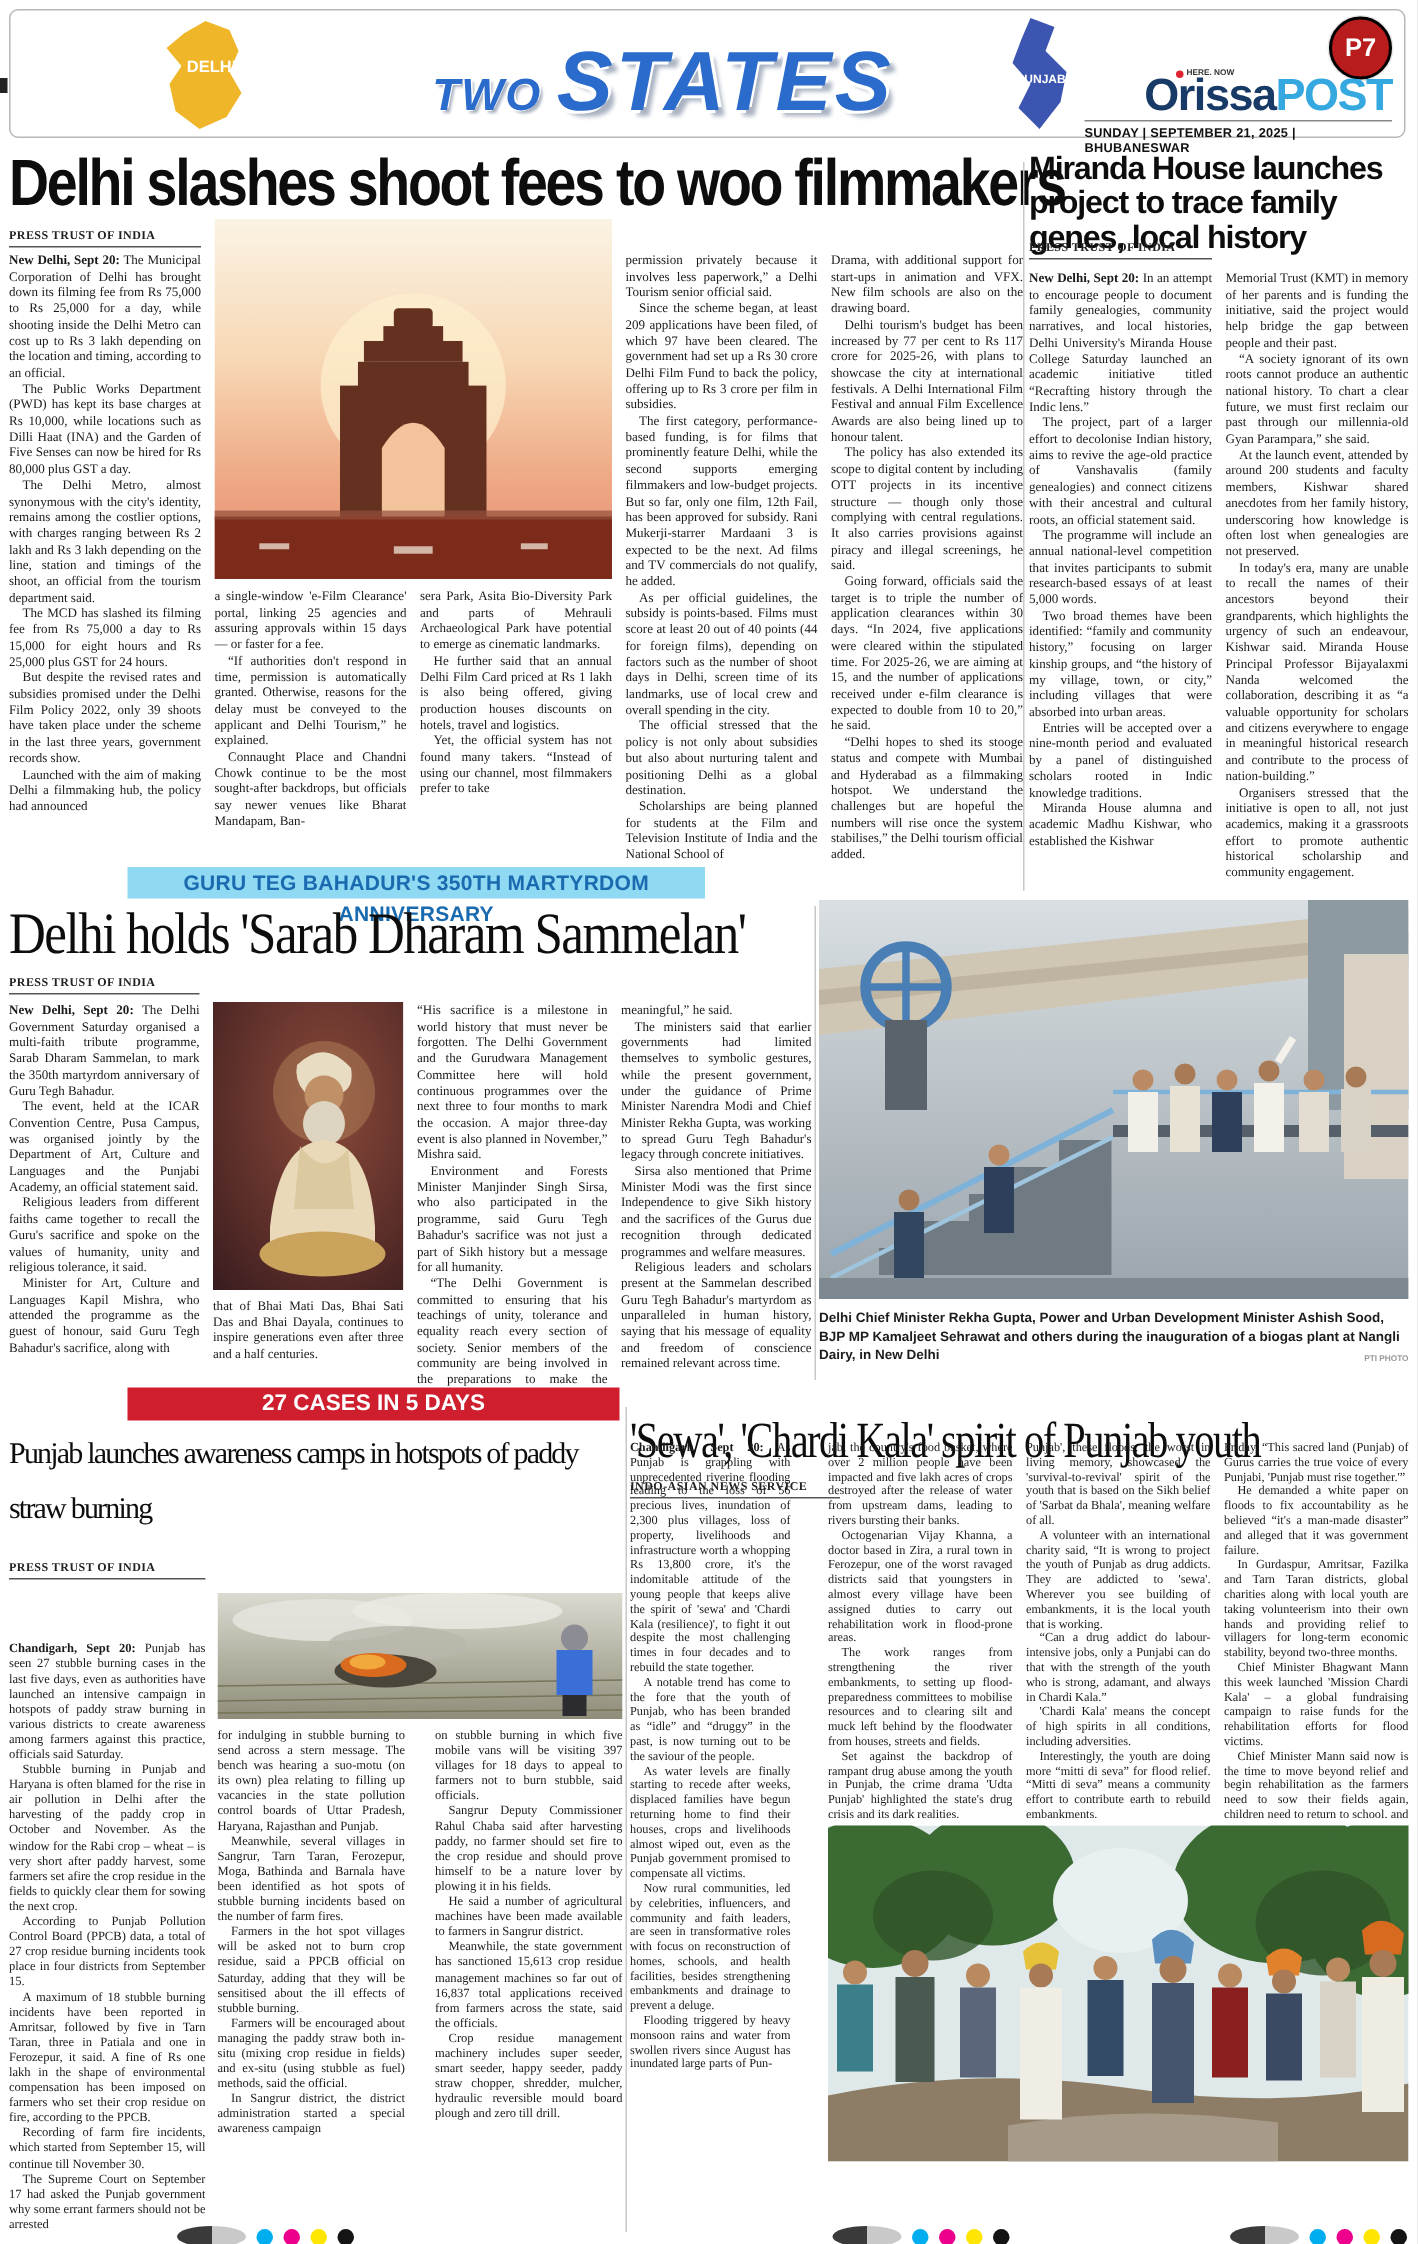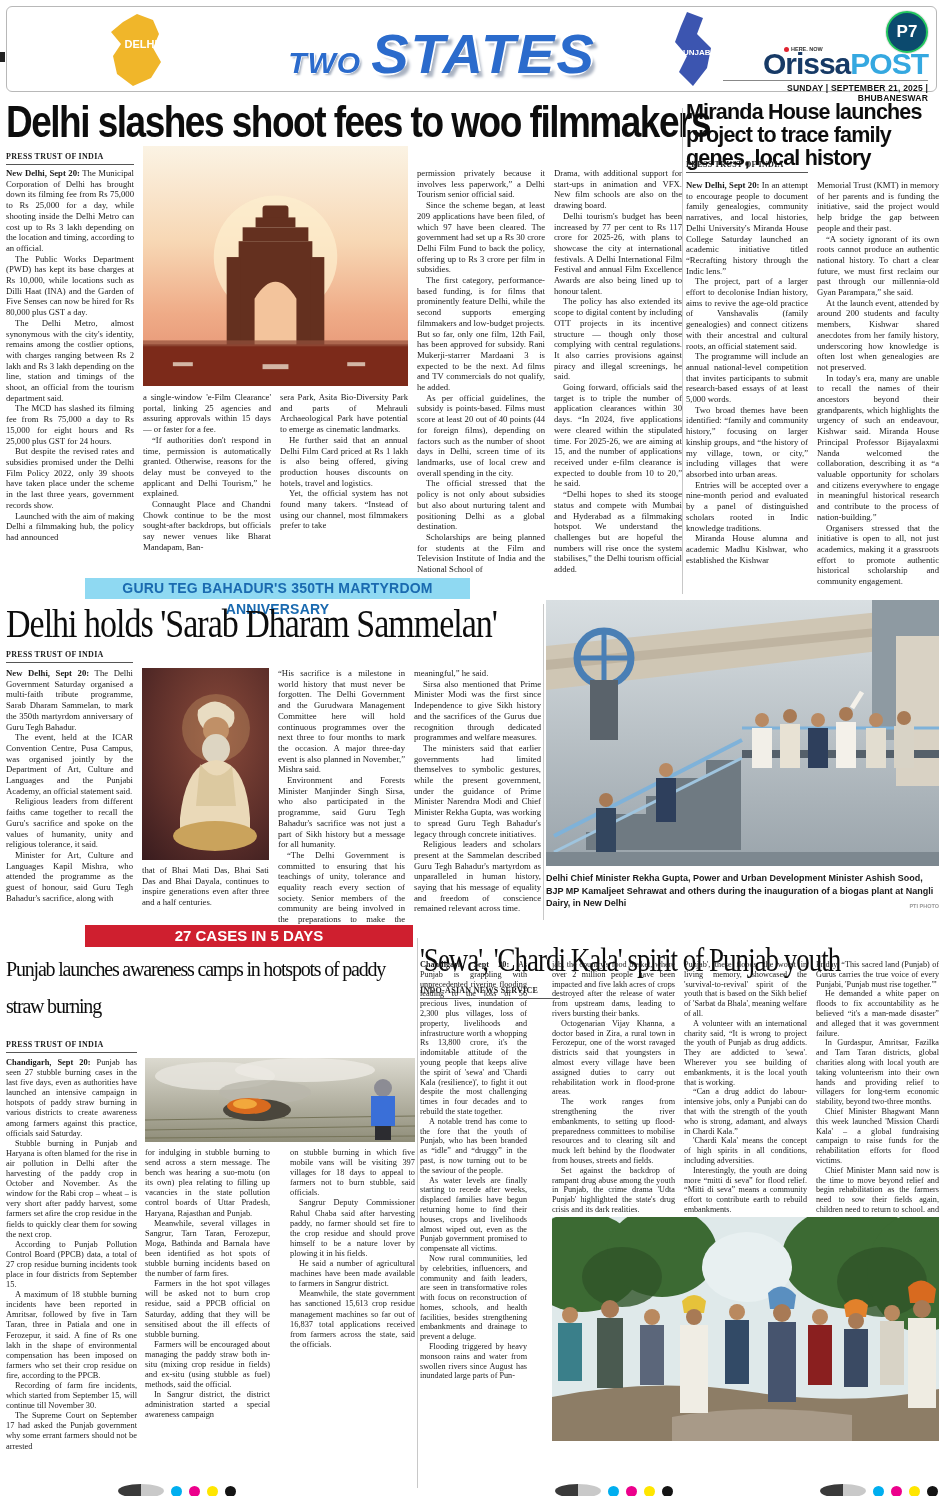--- a/index.html
+++ b/index.html
@@ -10,30 +10,30 @@
             border-radius:6px;background:#fff;}
   .map-delhi{position:absolute;left:96px;top:5px;}
   .map-punjab{position:absolute;left:660px;top:3px;}
   .two-states{position:absolute;left:225px;top:14px;width:420px;text-align:center;white-space:nowrap;
               font-family:"Liberation Sans",sans-serif;font-style:italic;font-weight:800;color:#2b6bcc;}
   .tw-small{font-size:30px;letter-spacing:1px;margin-right:10px;
             text-shadow:-1px -1px 0 #fff,1px -1px 0 #fff,-1px 1px 0 #fff,2px 2px 2px #aab3c2;}
   .tw-big{font-size:56px;letter-spacing:2px;
           text-shadow:-2px -2px 0 #fff,2px -2px 0 #fff,-2px 2px 0 #fff,4px 4px 3px #aab3c2;}
   .brand{position:absolute;right:8px;top:2px;width:210px;height:80px;}
-  .p7{position:absolute;top:2px;right:0;width:38px;height:38px;border-radius:50%;background:#0c4a6e;
+  .p7{position:absolute;top:2px;right:0;width:38px;height:38px;border-radius:50%;background:#b91c1c;
       color:#fff;font:800 17px "Liberation Sans",sans-serif;display:flex;align-items:center;justify-content:center;
-      border:2px solid #22c55e;box-shadow:0 0 0 1px #e6e6e6;}
+      border:2px solid #000000;box-shadow:0 0 0 1px #e6e6e6;}
   .brand-tagline{position:absolute;top:37px;left:66px;display:flex;align-items:center;gap:2px;
                  font:700 5.5px "Liberation Sans",sans-serif;color:#333;}
   .reddot{width:5px;height:5px;border-radius:50%;background:#e02330;display:inline-block;}
   .brand-line{position:absolute;top:40px;right:0;font-family:"Liberation Sans",sans-serif;font-weight:800;
               font-size:30px;line-height:30px;letter-spacing:-1px;white-space:nowrap;}
   .brand1{color:#173a66;} .brand2{color:#35a8e0;}
-  .date-line{position:absolute;top:71px;right:0;width:205px;text-align:right;border-top:1px solid #888;
+  .date-line{position:absolute;top:71px;right:0;width:205px;text-align:left;border-top:1px solid #888;
              padding-top:2px;font:700 8.5px "Liberation Sans",sans-serif;letter-spacing:.2px;color:#111;}
   .tick{position:absolute;left:0;top:52px;width:5px;height:10px;background:#222;}
   
   .h-film{position:absolute;top:98px;left:6px;width:676px;font-family:"Liberation Sans",sans-serif;
           font-weight:800;font-size:37px;letter-spacing:-1.5px;white-space:nowrap;color:#0d0d0d;
           transform:scaleY(1.18);transform-origin:left top;}
   .h-miranda{position:absolute;top:101px;left:686px;width:256px;font-family:"Liberation Sans",sans-serif;
              font-weight:700;font-size:21.5px;line-height:23px;letter-spacing:-.8px;color:#0d0d0d;}
   .h-sammelan{position:absolute;top:602px;left:6px;width:540px;font-size:34px;letter-spacing:-1px;
               white-space:nowrap;color:#0d0d0d;transform:scaleY(1.15);transform-origin:left top;}
@@ -44,21 +44,21 @@
   .byline{position:absolute;font-weight:700;font-size:8px;letter-spacing:.3px;color:#222;
           border-bottom:1px solid #555;padding-bottom:3px;}
   
   .cols{position:absolute;display:flex;}
   .col{overflow:hidden;}
   .para{margin:0;text-indent:9px;text-align:justify;}
   .para.lead{text-indent:0;}
   .cont p:first-child{text-indent:0;}
   .dateline{font-weight:700;}
   .body-a{font-size:8.7px;line-height:10.7px;}
-  .body-b{font-size:8.4px;line-height:10.1px;}
+  .body-b{font-size:8.4px;line-height:10.1px;align-items:flex-end;}
   .body-c{font-size:8.2px;line-height:9.8px;}
   .vrule{position:absolute;width:1px;background:#c8c8c8;}
   
   .kicker-cyan{position:absolute;top:578px;left:85px;width:385px;height:21px;background:#8fd9f2;
                color:#1a6ab0;font:800 14px/21px "Liberation Sans",sans-serif;text-align:center;letter-spacing:.2px;}
   .kicker-red{position:absolute;top:925px;left:85px;width:328px;height:22px;background:#cf1f2f;
               color:#fff;font:800 15px/22px "Liberation Sans",sans-serif;text-align:center;}
   
   .photo{display:block;}
   .photo-indiagate{position:absolute;left:0;top:-22px;width:265px;height:240px;}
@@ -236,22 +236,22 @@
           <p class="para">that of Bhai Mati Das, Bhai Sati Das and Bhai Dayala, continues to inspire generations even after three and a half centuries.</p>
         </div>
     </div>
     <div class="col cont" style="width:127px;">
         <p class="para">“His sacrifice is a milestone in world history that must never be forgotten. The Delhi Government and the Gurudwara Management Committee here will hold continuous programmes over the next three to four months to mark the occasion. A major three-day event is also planned in November,” Mishra said.</p>
         <p class="para">Environment and Forests Minister Manjinder Singh Sirsa, who also participated in the programme, said Guru Tegh Bahadur's sacrifice was not just a part of Sikh history but a message for all humanity.</p>
         <p class="para">“The Delhi Government is committed to ensuring that his teachings of unity, tolerance and equality reach every section of society. Senior members of the community are being involved in the preparations to make the upcoming events more</p>
       </div>
     <div class="col cont" style="width:127px;">
         <p class="para">meaningful,” he said.</p>
+        <p class="para">The ministers said that earlier governments had limited themselves to symbolic gestures, while the present government, under the guidance of Prime Minister Narendra Modi and Chief Minister Rekha Gupta, was working to spread Guru Tegh Bahadur's legacy through concrete initiatives.</p>
         <p class="para">Sirsa also mentioned that Prime Minister Modi was the first since Independence to give Sikh history and the sacrifices of the Gurus due recognition through dedicated programmes and welfare measures.</p>
-        <p class="para">The ministers said that earlier governments had limited themselves to symbolic gestures, while the present government, under the guidance of Prime Minister Narendra Modi and Chief Minister Rekha Gupta, was working to spread Guru Tegh Bahadur's legacy through concrete initiatives.</p>
         <p class="para">Religious leaders and scholars present at the Sammelan described Guru Tegh Bahadur's martyrdom as unparalleled in human history, saying that his message of equality and freedom of conscience remained relevant across time.</p>
       </div>
   </div>
 
   <div class="vrule" style="left:543px;top:604px;height:316px;"></div>
 
   <svg class="photo photo-biogas" viewBox="0 0 393 266" preserveAspectRatio="none">
     <defs>
         <linearGradient id="bg-ind" x1="0" y1="0" x2="0" y2="1">
       <stop offset="0" stop-color="#d9dfe2"></stop>
@@ -342,20 +342,21 @@
             <p class="para">Meanwhile, several villages in Sangrur, Tarn Taran, Ferozepur, Moga, Bathinda and Barnala have been identified as hot spots of stubble burning incidents based on the number of farm fires.</p>
             <p class="para">Farmers in the hot spot villages will be asked not to burn crop residue, said a PPCB official on Saturday, adding that they will be sensitised about the ill effects of stubble burning.</p>
             <p class="para">Farmers will be encouraged about managing the paddy straw both in-situ (mixing crop residue in fields) and ex-situ (using stubble as fuel) methods, said the official.</p>
             <p class="para">In Sangrur district, the district administration started a special awareness campaign</p>
           </div>
         <div class="col cont" style="width:131px;height:336px;">
             <p class="para">on stubble burning in which five mobile vans will be visiting 397 villages for 18 days to appeal to farmers not to burn stubble, said officials.</p>
             <p class="para">Sangrur Deputy Commissioner Rahul Chaba said after harvesting paddy, no farmer should set fire to the crop residue and should prove himself to be a nature lover by plowing it in his fields.</p>
             <p class="para">He said a number of agricultural machines have been made available to farmers in Sangrur district.</p>
             <p class="para">Meanwhile, the state government has sanctioned 15,613 crop residue management machines so far out of 16,837 total applications received from farmers across the state, said the officials.</p>
+            <p class="para">Crop residue management machinery includes super seeder, smart seeder, happy seeder, paddy straw chopper, shredder, mulcher, hydraulic reversible mould board plough and zero till drill.</p>
           </div>
       </div>
     </div>
   </div>
 
   <div class="vrule" style="left:417px;top:938px;height:550px;"></div>
 
   <div class="h-sewa">'Sewa', 'Chardi Kala' spirit of Punjab youth</div>
   <div class="byline" style="top:986px;left:420px;width:140px;">INDO-ASIAN NEWS SERVICE</div>
   <div class="cols body-c" style="top:960px;left:420px;width:519px;height:486px;gap:25px;">

